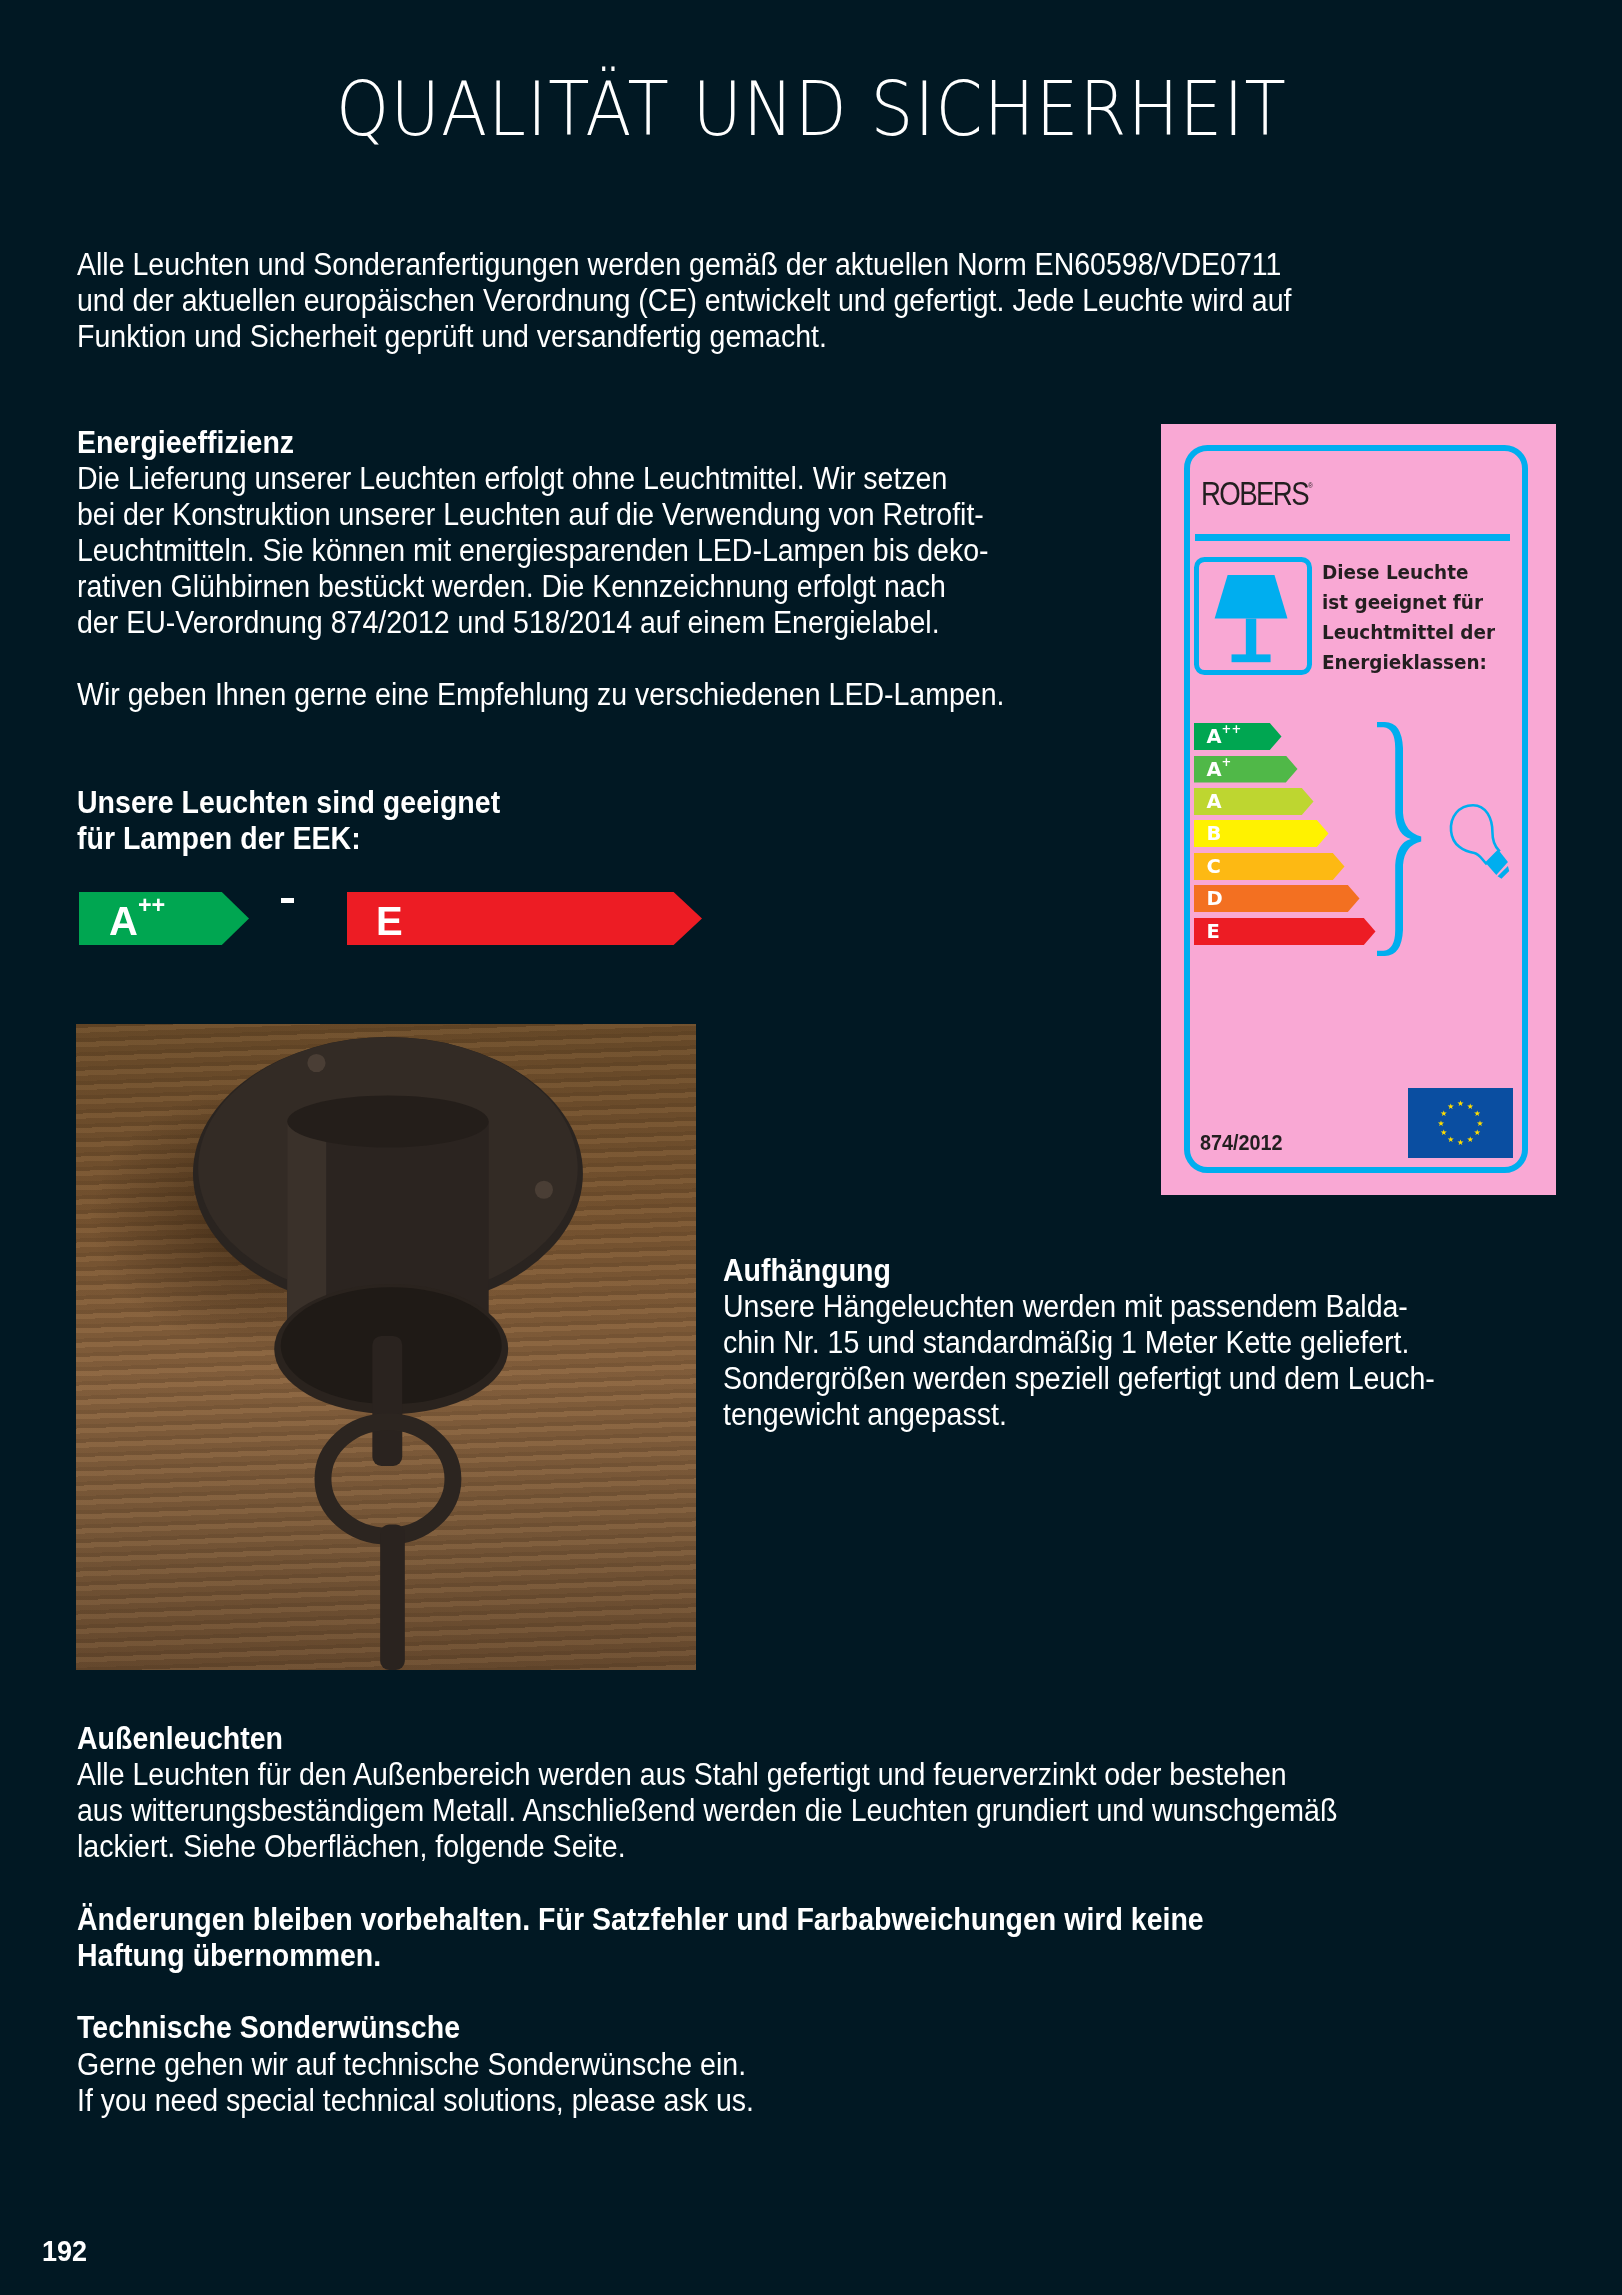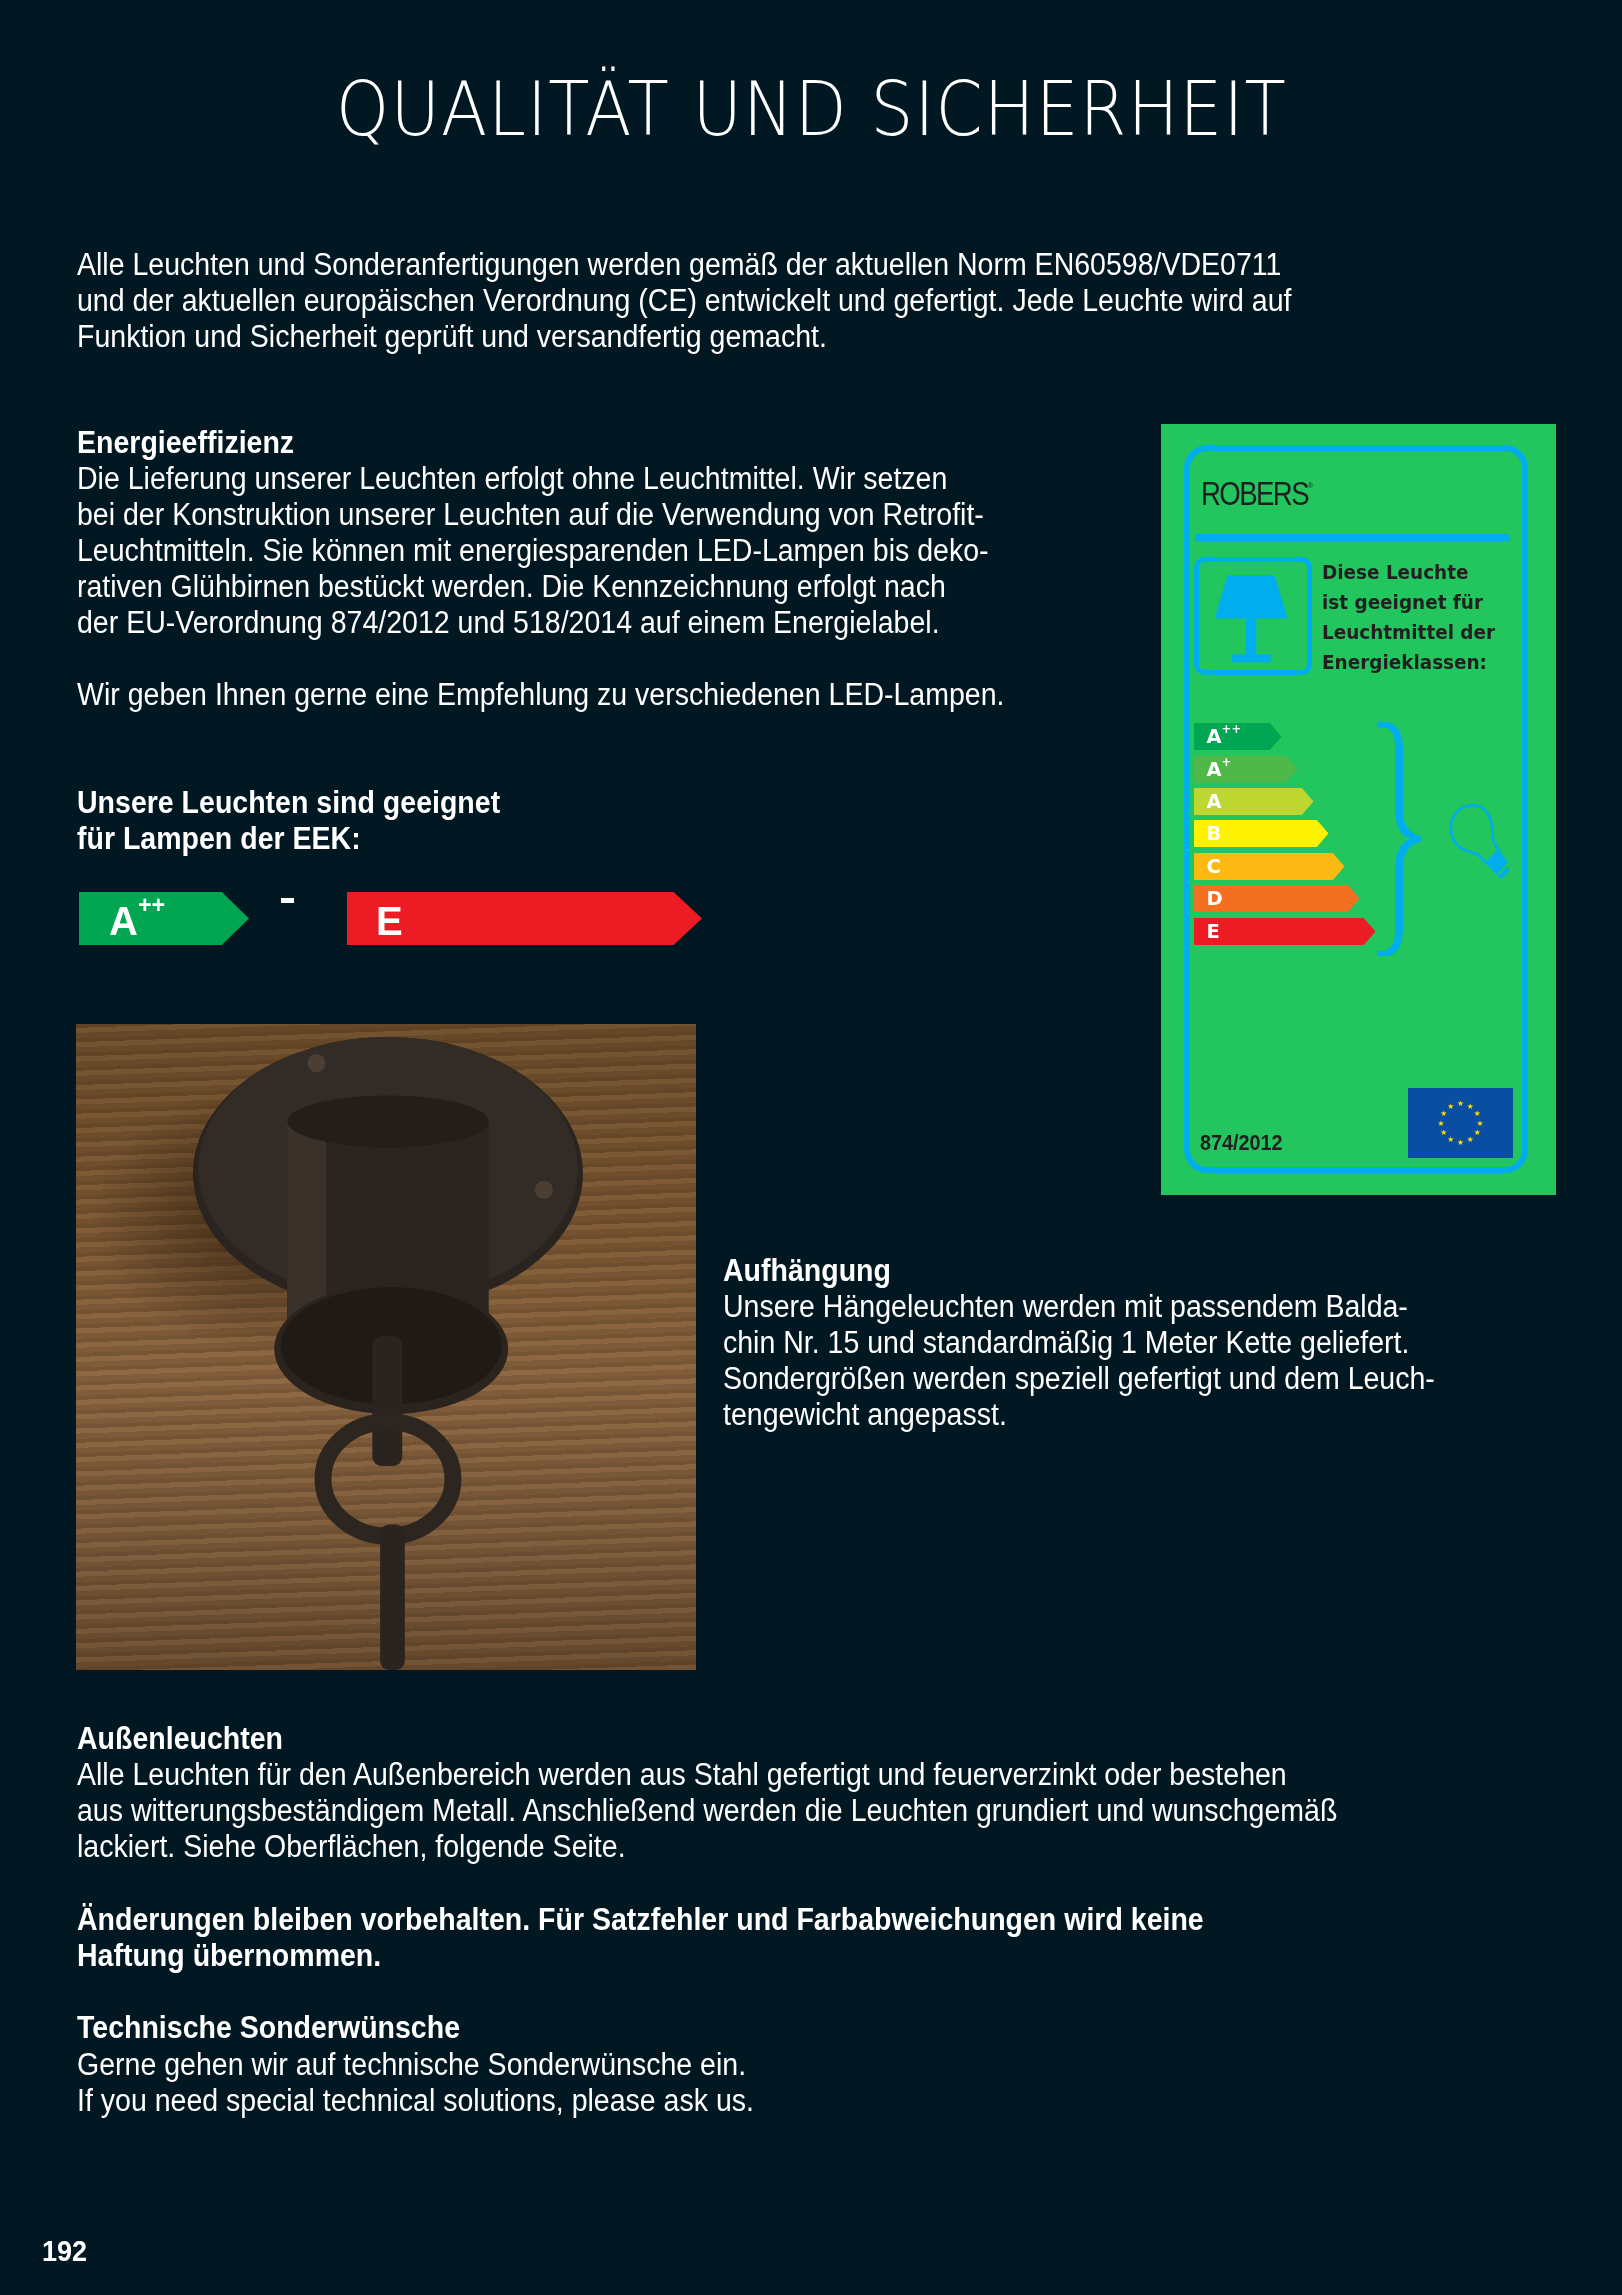--- a/index.html
+++ b/index.html
@@ -28,21 +28,21 @@
   .arrow-green { left: 79px; top: 892px; width: 170px; background: #00a651;
     clip-path: polygon(0 0, 84% 0, 100% 50%, 84% 100%, 0 100%); }
   .arrow-red { left: 347px; top: 892px; width: 355px; background: #ed1c24;
     clip-path: polygon(0 0, 92% 0, 100% 50%, 92% 100%, 0 100%); }
   .arrow-label { position: absolute; left: 30px; top: 2.6px; }
   .arrow-red .arrow-label { left: 29px; }
   .arrow sup { font-size: 23.4px; vertical-align: top; line-height: 26px; position: relative; top: -2.6px; }
   .dash { position: absolute; left: 281px; top: 898px; width: 13px; height: 5.2px; background: #fff; }
 
   
-  .label-card { position: absolute; left: 1161px; top: 424px; width: 395px; height: 771px; background: #22c55e; }
+  .label-card { position: absolute; left: 1161px; top: 424px; width: 395px; height: 771px; background: #f9a8d4; }
   .label-frame { position: absolute; left: 23.4px; top: 21px; width: 344px; height: 728px; border: 6.5px solid #00aeef; border-radius: 23.4px; }
   .robers { position: absolute; left: 40px; top: 52px; font-family: "Liberation Sans", sans-serif; font-size: 32.5px; color: #231f20; letter-spacing: -1.9px; transform: scaleX(0.85); transform-origin: left top; }
   .robers sup { font-size: 7.8px; letter-spacing: 0; vertical-align: top; position: relative; top: 5.2px; }
   .label-rule { position: absolute; left: 34px; top: 110px; width: 315px; height: 6.5px; background: #00aeef; }
   .lamp-box { position: absolute; left: 32.5px; top: 133px; width: 118px; height: 118px; border: 5.2px solid #00aeef; border-radius: 10.4px; }
   .lamp-desc { position: absolute; left: 161px; top: 133px; font-family: "DejaVu Sans", sans-serif; font-weight: bold; font-size: 20px; line-height: 30px; color: #231f20; white-space: pre-line; transform: scaleX(0.92); transform-origin: left top; }
 
   .bars { position: absolute; left: 32.5px; top: 299px; }
   .bar { position: absolute; left: 0; height: 27px; color: #fff; font-family: "DejaVu Sans", sans-serif; font-weight: bold; font-size: 19.5px; line-height: 27px; padding-left: 13px;
     clip-path: polygon(0 0, calc(100% - 11.7px) 0, 100% 50%, calc(100% - 11.7px) 100%, 0 100%); }

